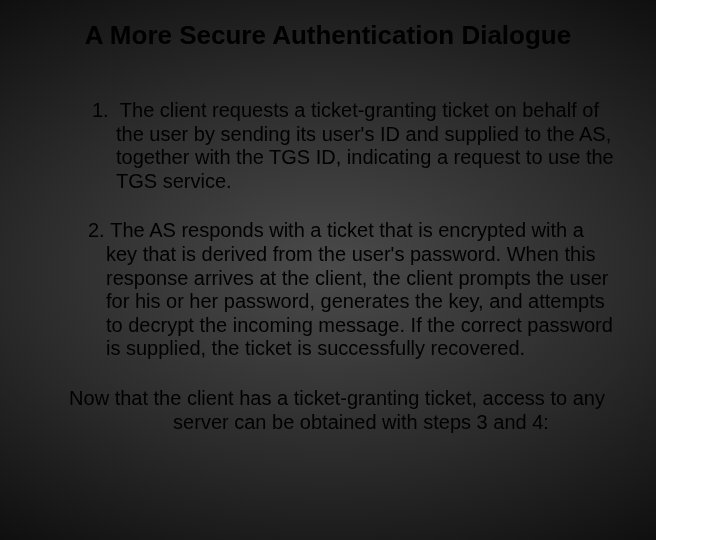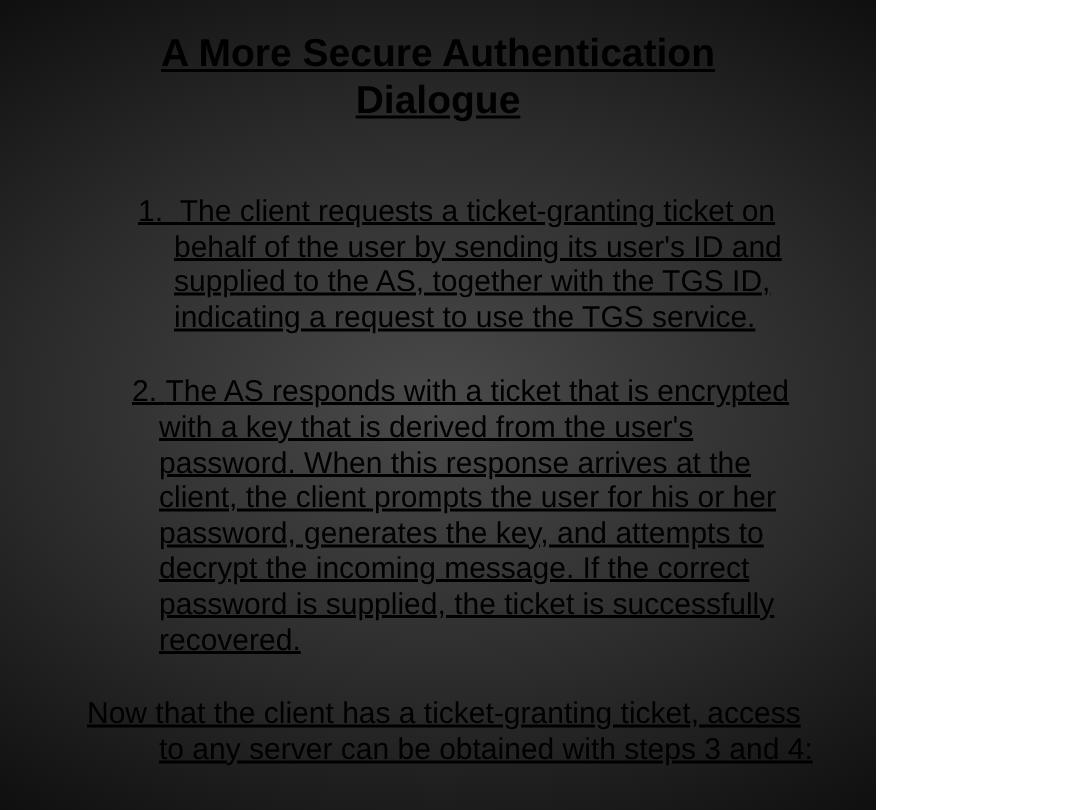--- a/index.html
+++ b/index.html
@@ -4,27 +4,26 @@
 <style>
   html, body {
     margin: 0;
     padding: 0;
     width: 720px;
     height: 540px;
     overflow: hidden;
     font-family: Arial, Helvetica, sans-serif;
   }
   .slide {
-    width: 584px;
+    width: 656px;
     height: 540px;
     background: radial-gradient(ellipse 120% 90% at 50% 50%, #4a4a4a 0%, #2a2a2a 40%, #0a0a0a 75%, #000 100%);
     color: #000;
     position: relative;
     box-sizing: border-box;
-    text-decoration: underline;
   }
   .title {
     font-size: 26px;
     font-weight: bold;
     text-align: center;
     padding-top: 20px;
     padding-left: 60px;
     padding-right: 60px;
     color: #000;
   }
@@ -42,20 +41,21 @@
     text-indent: -24px;
   }
   .item2 {
     padding-left: 66px;
     text-indent: -18px;
   }
   .closing {
     padding-left: 66px;
     text-indent: -48px;
     margin-top: 8px;
+    text-align: center;
   }
   .num {
     display: inline;
   }
 </style>
 </head>
 <body>
 
 <div class="slide">
   <div class="title">A More Secure Authentication Dialogue</div>

